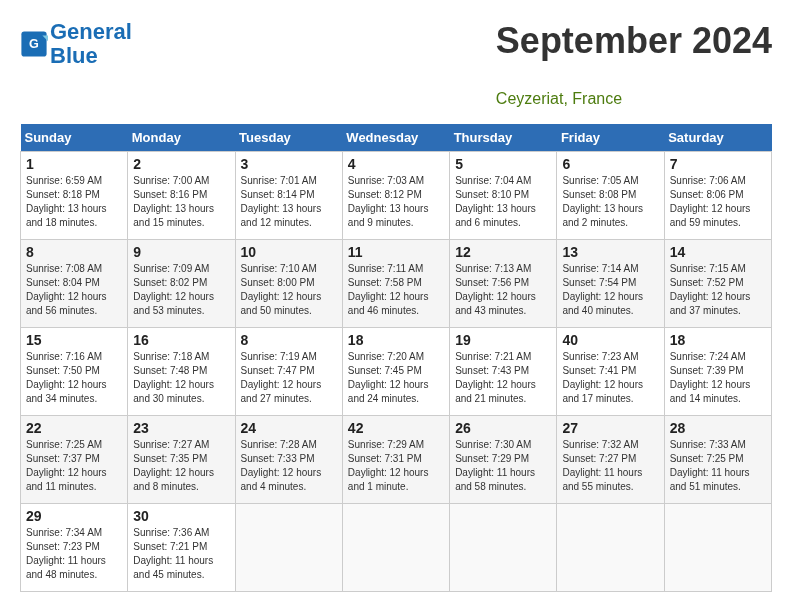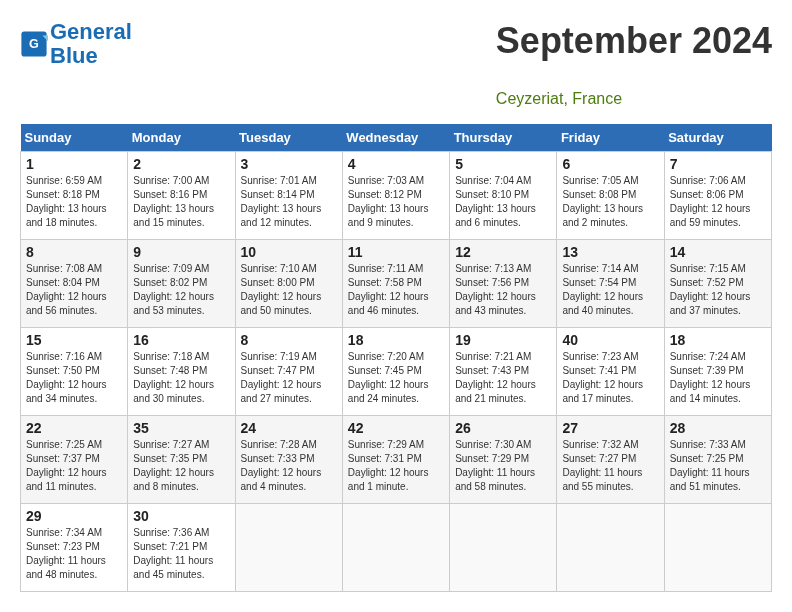--- a/index.html
+++ b/index.html
@@ -205,21 +205,21 @@
           <span class="day-num">18</span>
           <div class="day-detail">Sunrise: 7:24 AM<br>Sunset: 7:39 PM<br>Daylight: 12 hours and 14 minutes.</div>
         </td>
       </tr>
       <tr class="week-row">
         <td>
           <span class="day-num">22</span>
           <div class="day-detail">Sunrise: 7:25 AM<br>Sunset: 7:37 PM<br>Daylight: 12 hours and 11 minutes.</div>
         </td>
         <td>
-          <span class="day-num">35</span>
+          <span class="day-num">23</span>
           <div class="day-detail">Sunrise: 7:27 AM<br>Sunset: 7:35 PM<br>Daylight: 12 hours and 8 minutes.</div>
         </td>
         <td>
           <span class="day-num">24</span>
           <div class="day-detail">Sunrise: 7:28 AM<br>Sunset: 7:33 PM<br>Daylight: 12 hours and 4 minutes.</div>
         </td>
         <td>
           <span class="day-num">42</span>
           <div class="day-detail">Sunrise: 7:29 AM<br>Sunset: 7:31 PM<br>Daylight: 12 hours and 1 minute.</div>
         </td>

